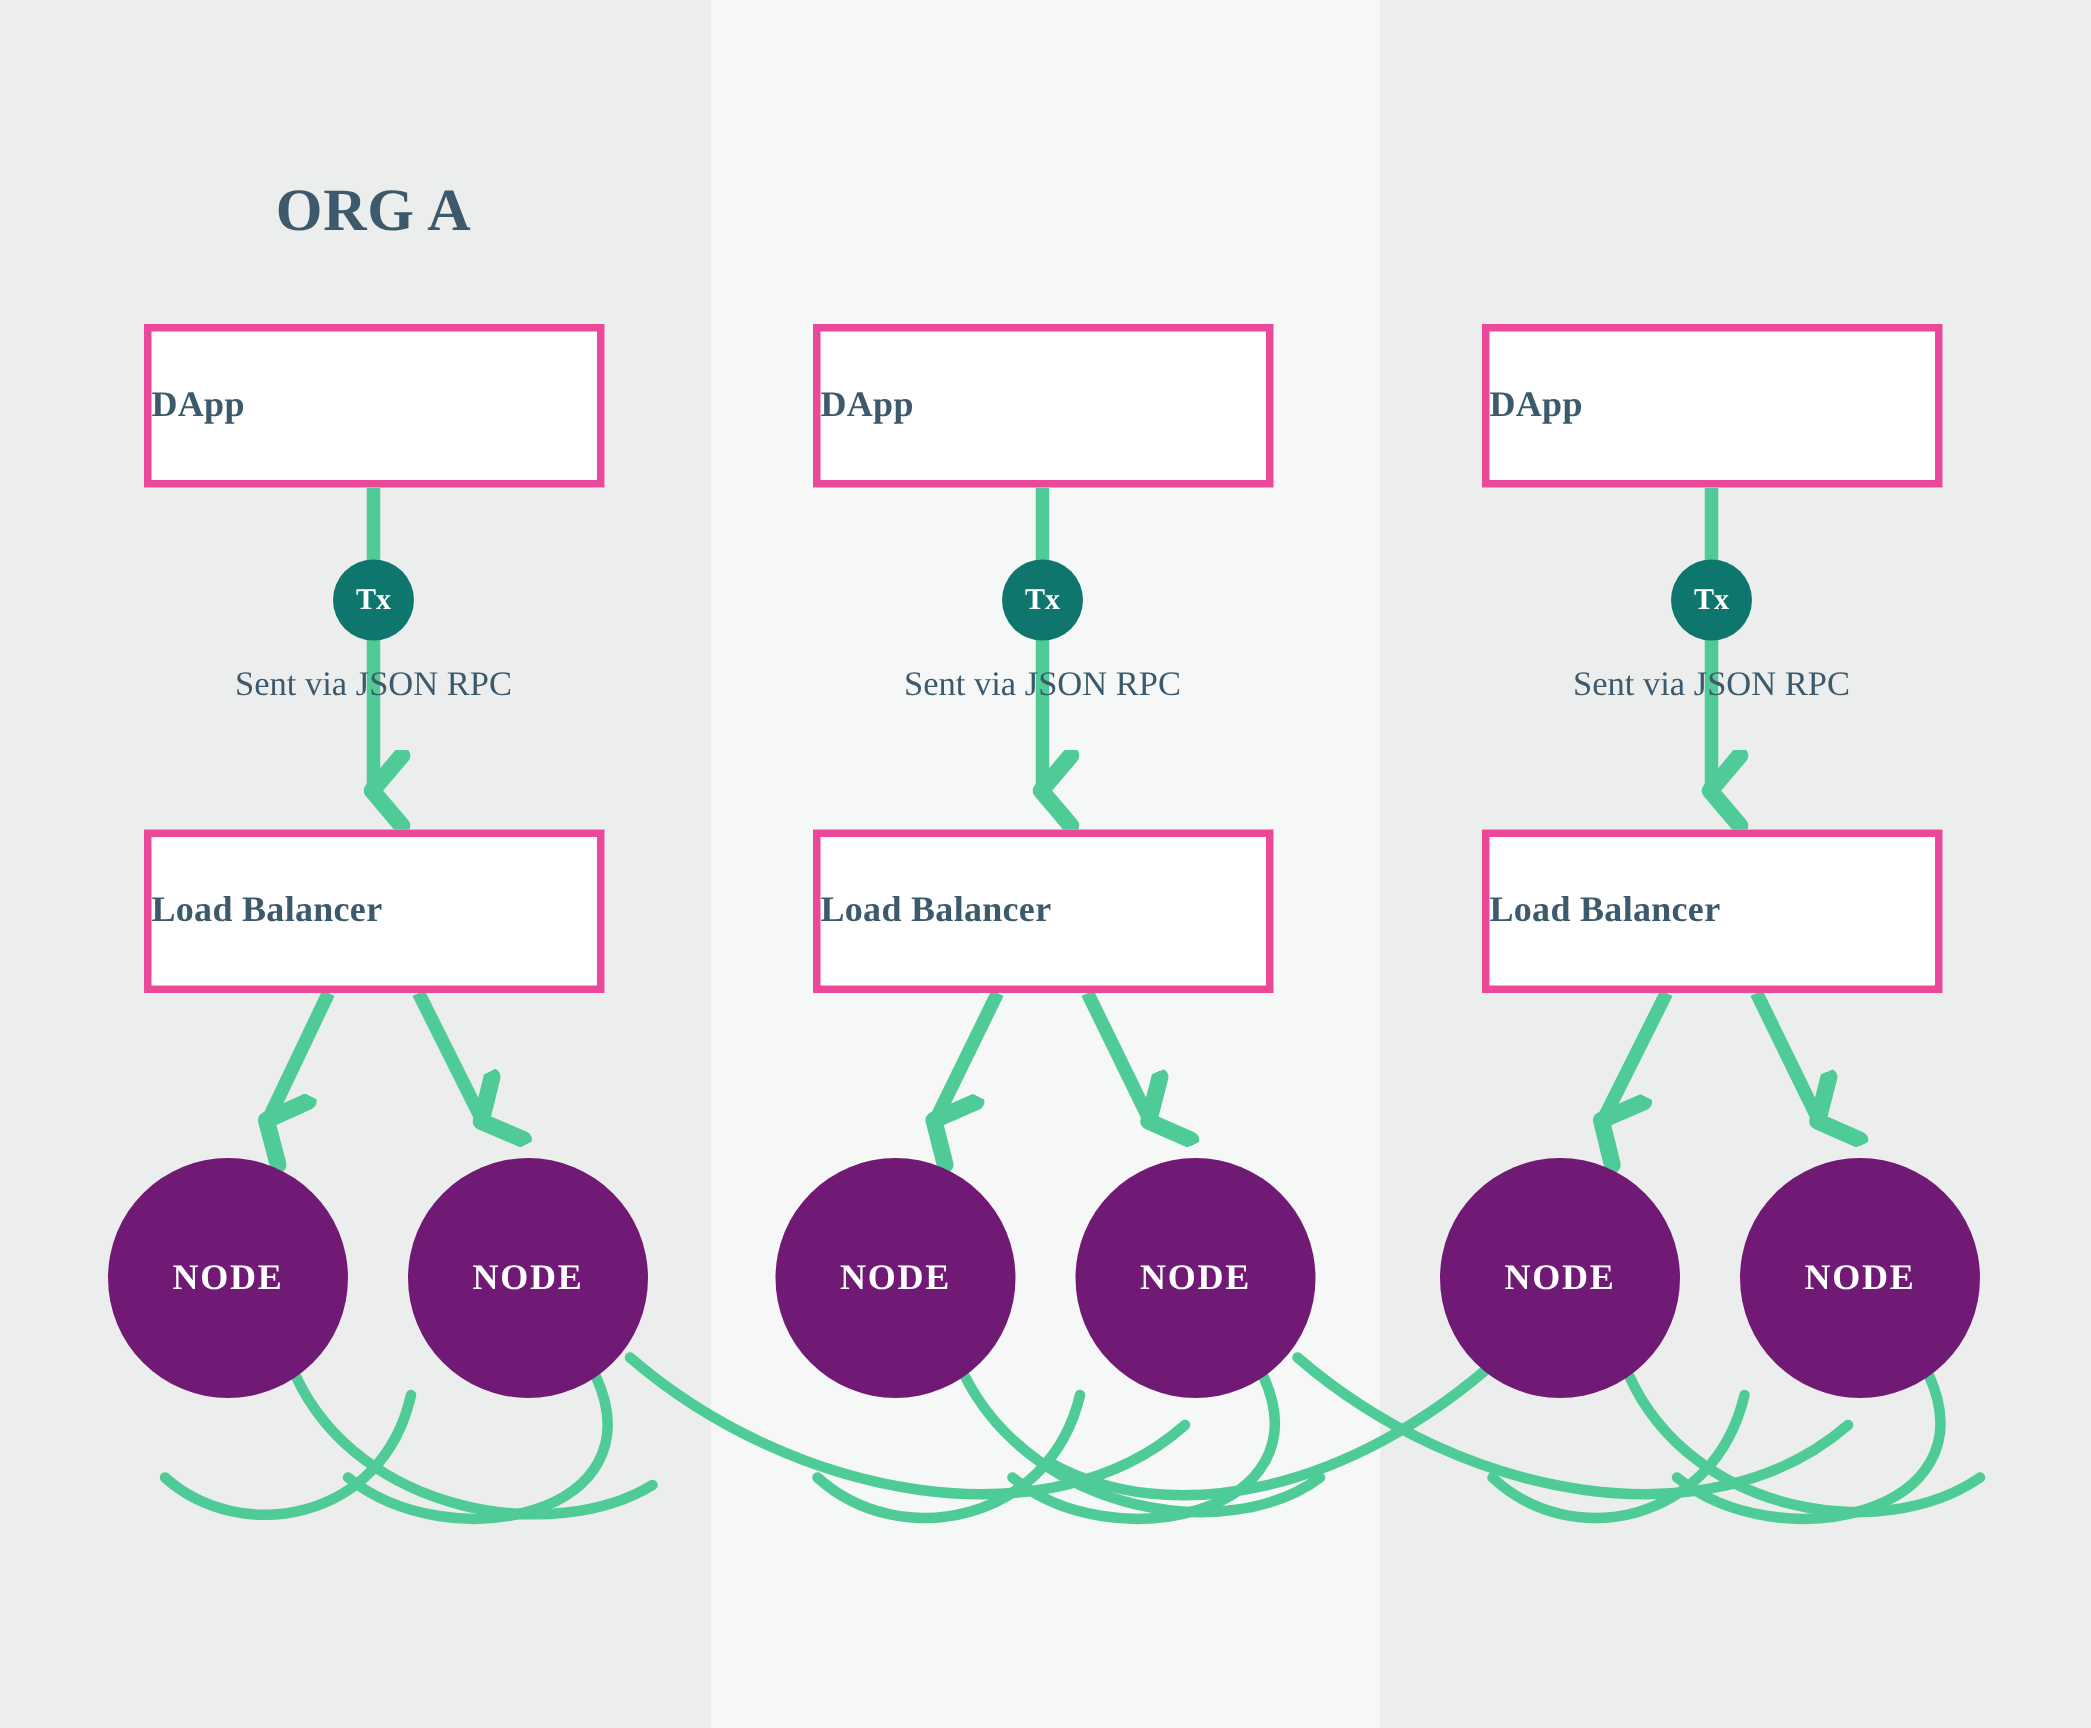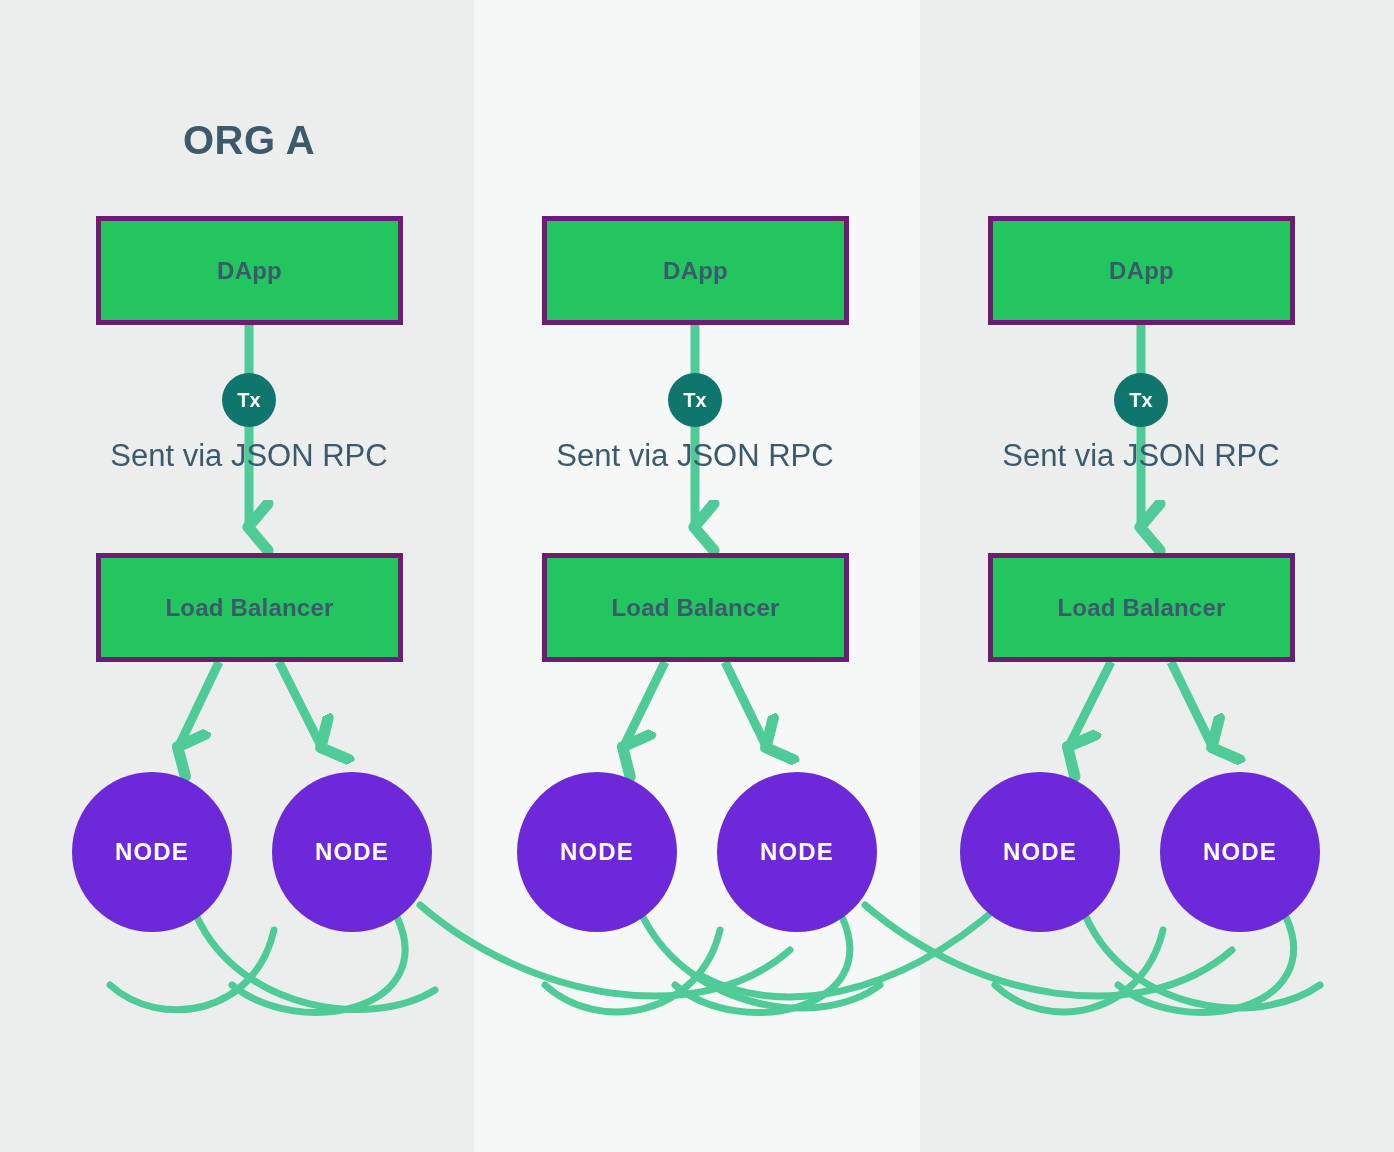--- a/index.html
+++ b/index.html
@@ -10,20 +10,21 @@
   }
   body {
     font-family: "Liberation Sans", sans-serif;
   }
   #canvas {
     position: relative;
     width: 1394px;
     height: 1152px;
     overflow: hidden;
     background: #eceeed;
+    font-family: Liberation Serif, serif;
   }
   .band {
     position: absolute;
     top: 0;
     height: 1152px;
   }
   #band-a { left: 0px;   width: 474px;  background: #eceeed; }
   #band-b { left: 474px; width: 446px;  background: #f6f7f7; }
   #band-c { left: 920px; width: 474px;  background: #eceeed; }
 
@@ -45,25 +46,25 @@
     letter-spacing: 0.5px;
     color: #3d5a6c;
     line-height: 56px;
   }
 
   .node-box {
     position: absolute;
     width: 307px;
     height: 109px;
     box-sizing: border-box;
-    background: #22c55e;
-    border: 5px solid #701a75;
+    background: #ffffff;
+    border: 5px solid #ec4899;
     display: flex;
     align-items: center;
-    justify-content: center;
+    justify-content: flex-start;
   }
   .node-box span {
     font-size: 24px;
     font-weight: bold;
     color: #3d5a6c;
     letter-spacing: 0.2px;
   }
 
   .tx-badge {
     position: absolute;
@@ -76,31 +77,31 @@
     justify-content: center;
     color: #ffffff;
     font-size: 20px;
     font-weight: bold;
   }
 
   .rpc-label {
     position: absolute;
     width: 340px;
     text-align: center;
-    font-size: 31px;
+    font-size: 23px;
     color: #3d5a6c;
     line-height: 32px;
   }
 
   .net-node {
     position: absolute;
     width: 160px;
     height: 160px;
     border-radius: 50%;
-    background: #6d28d9;
+    background: #701a75;
     display: flex;
     align-items: center;
     justify-content: center;
   }
   .net-node span {
     color: #ffffff;
     font-size: 24px;
     font-weight: bold;
     letter-spacing: 1.2px;
   }

